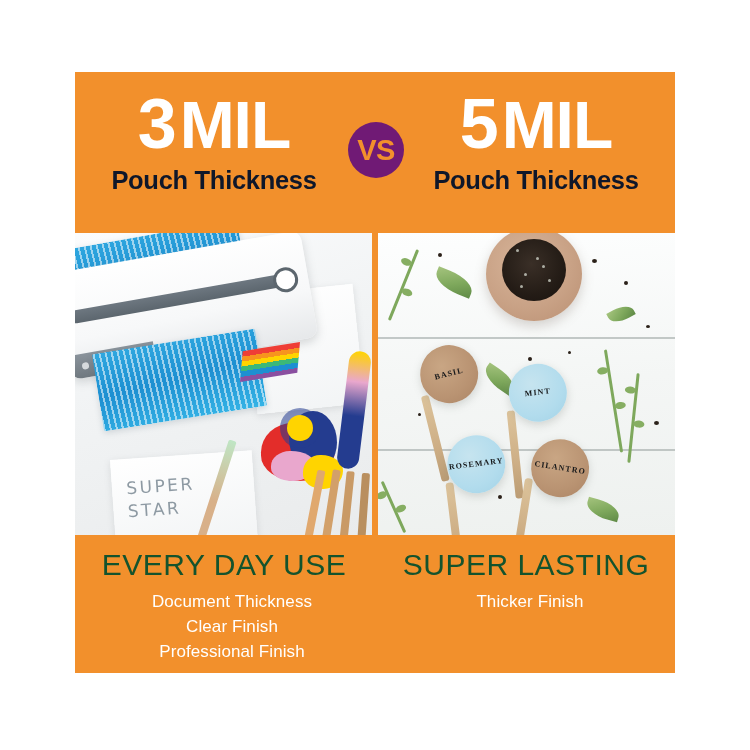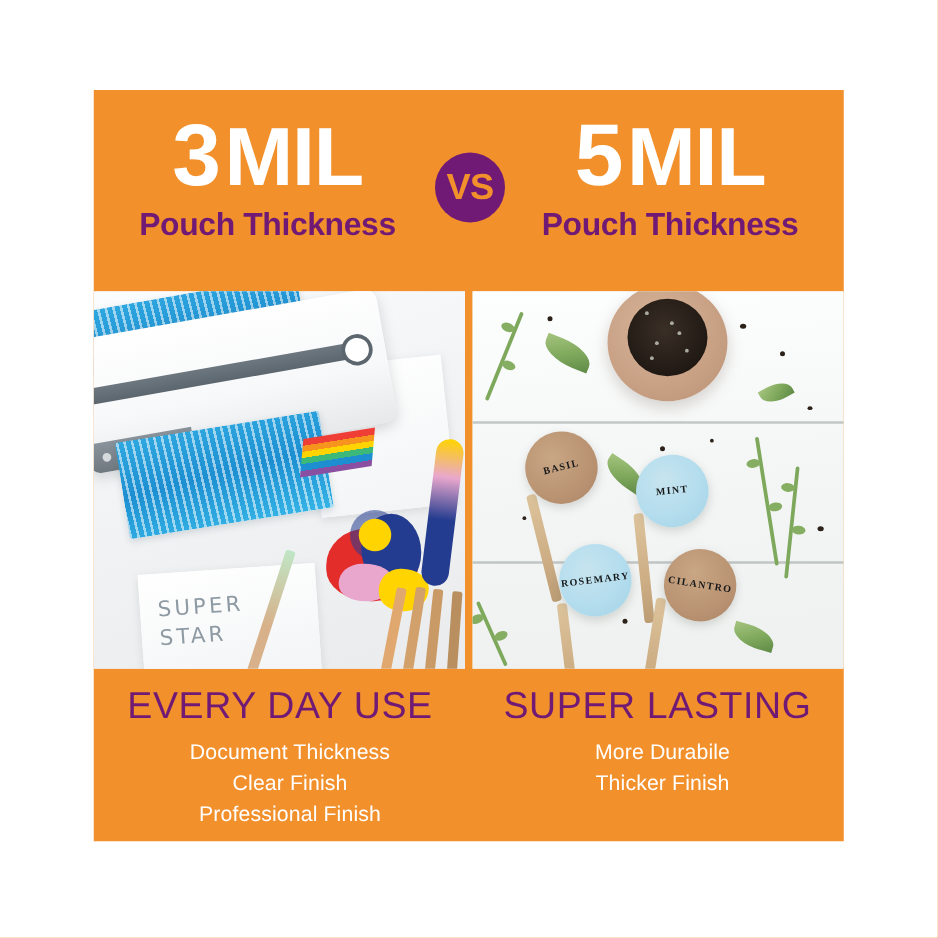--- a/index.html
+++ b/index.html
@@ -58,21 +58,21 @@
     font-weight: bold;
     margin-right: 4px;
   }
   .mil-word {
     font-size: 66px;
     font-weight: bold;
   }
   .thickness-line {
     margin: 0;
     padding-top: 4px;
-    color: #701a75;
+    color: #0f172a;
     font-size: 25.5px;
     font-weight: bold;
     line-height: 30px;
     letter-spacing: -0.3px;
     white-space: nowrap;
   }
 
   .vs-badge {
     position: absolute;
     left: 273px;
@@ -391,21 +391,21 @@
     position: absolute;
     top: 0;
     width: 290px;
   }
   .foot-col.left  { left: 4px; }
   .foot-col.right { left: 306px; }
 
   .foot-title {
     margin: 0;
     padding-top: 12px;
-    color: #701a75;
+    color: #14532d;
     font-family: "Liberation Sans Narrow", "Liberation Sans", sans-serif;
     font-size: 30px;
     font-weight: normal;
     line-height: 36px;
     letter-spacing: .5px;
     text-align: center;
     white-space: nowrap;
   }
   .foot-list {
     margin: 0;
@@ -570,20 +570,19 @@
       <ul class="foot-list">
         <li>Document Thickness</li>
         <li>Clear Finish</li>
         <li>Professional Finish</li>
       </ul>
     </div>
 
     <div class="foot-col right">
       <p class="foot-title">SUPER LASTING</p>
       <ul class="foot-list">
-        <li>More Durabile</li>
         <li>Thicker Finish</li>
       </ul>
     </div>
 
   </div>
 
 </div>
 
 </body></html>

